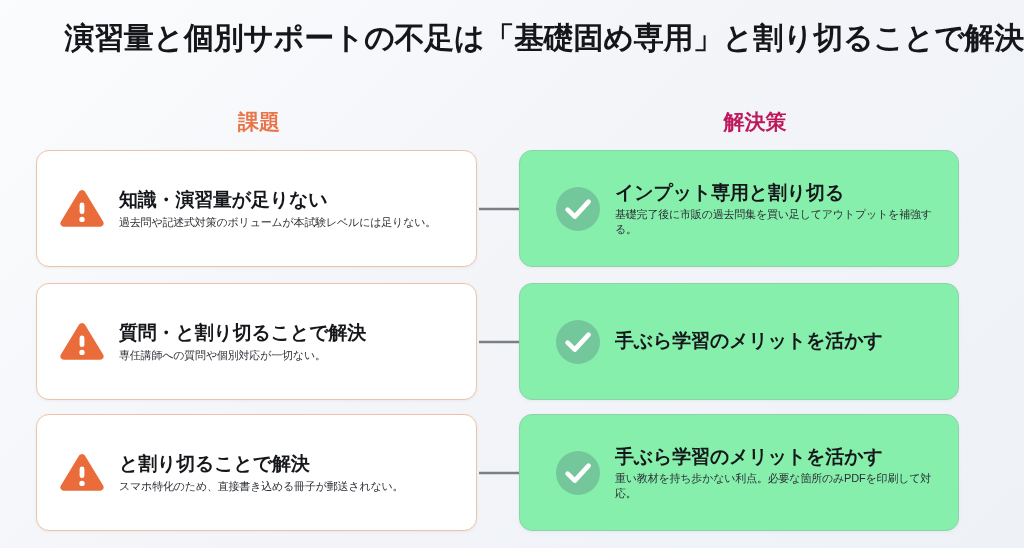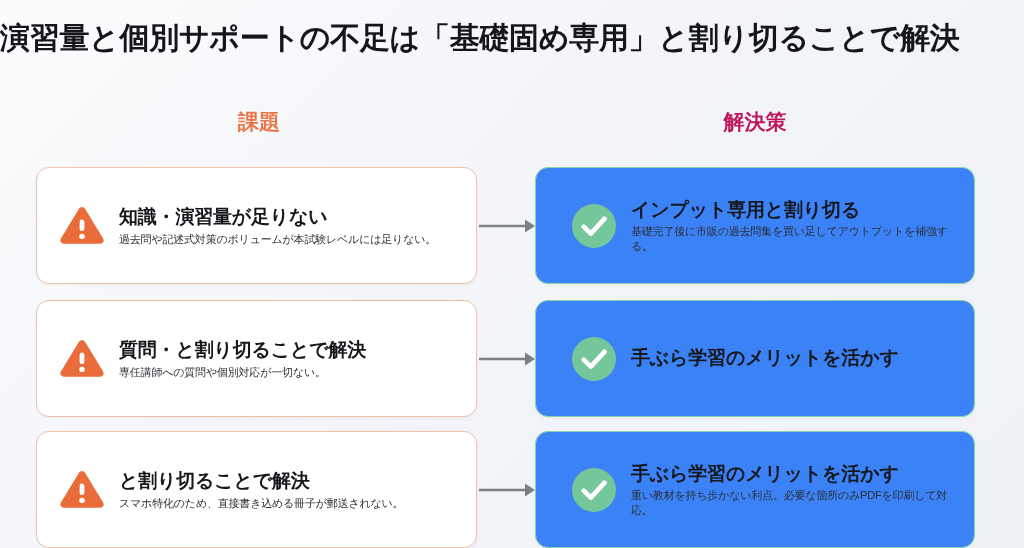--- a/index.html
+++ b/index.html
@@ -23,21 +23,21 @@
     height: 548px;
     box-sizing: border-box;
   }
 
   
   .title {
     position: absolute;
     left: 0;
     top: 18px;
     width: 1024px;
-    text-align: left;
+    text-align: right;
     font-size: 30px;
     font-weight: bold;
     letter-spacing: -0.3px;
     color: #14161a;
     white-space: nowrap;
   }
 
   
   .col-header {
     position: absolute;
@@ -58,21 +58,20 @@
     width: 440px;
     color: #be185d;
   }
 
   
   .row {
     position: absolute;
     left: 0;
     width: 1024px;
     height: 117px;
-    margin-top: 17px;
   }
   .row.r1 { top: 150px; }
   .row.r2 { top: 283px; }
   .row.r3 { top: 414px; }
 
   .card {
     position: absolute;
     top: 0;
     height: 117px;
     box-sizing: border-box;
@@ -82,23 +81,23 @@
     padding: 0 14px 0 18px;
   }
   .card.problem {
     left: 36px;
     width: 441px;
     background: #ffffff;
     border: 1.6px solid #edc4ab;
     box-shadow: 0 1px 3px rgba(120, 90, 70, 0.07);
   }
   .card.solution {
-    left: 535px;
+    left: 519px;
     width: 440px;
-    background: #3b82f6;
+    background: #86efac;
     border: 1.6px solid #8cd3ab;
     box-shadow: 0 1px 3px rgba(70, 130, 100, 0.07);
     padding-left: 31px;
   }
 
   
   .icon-wrap {
     flex: 0 0 auto;
     width: 54px;
     height: 54px;

